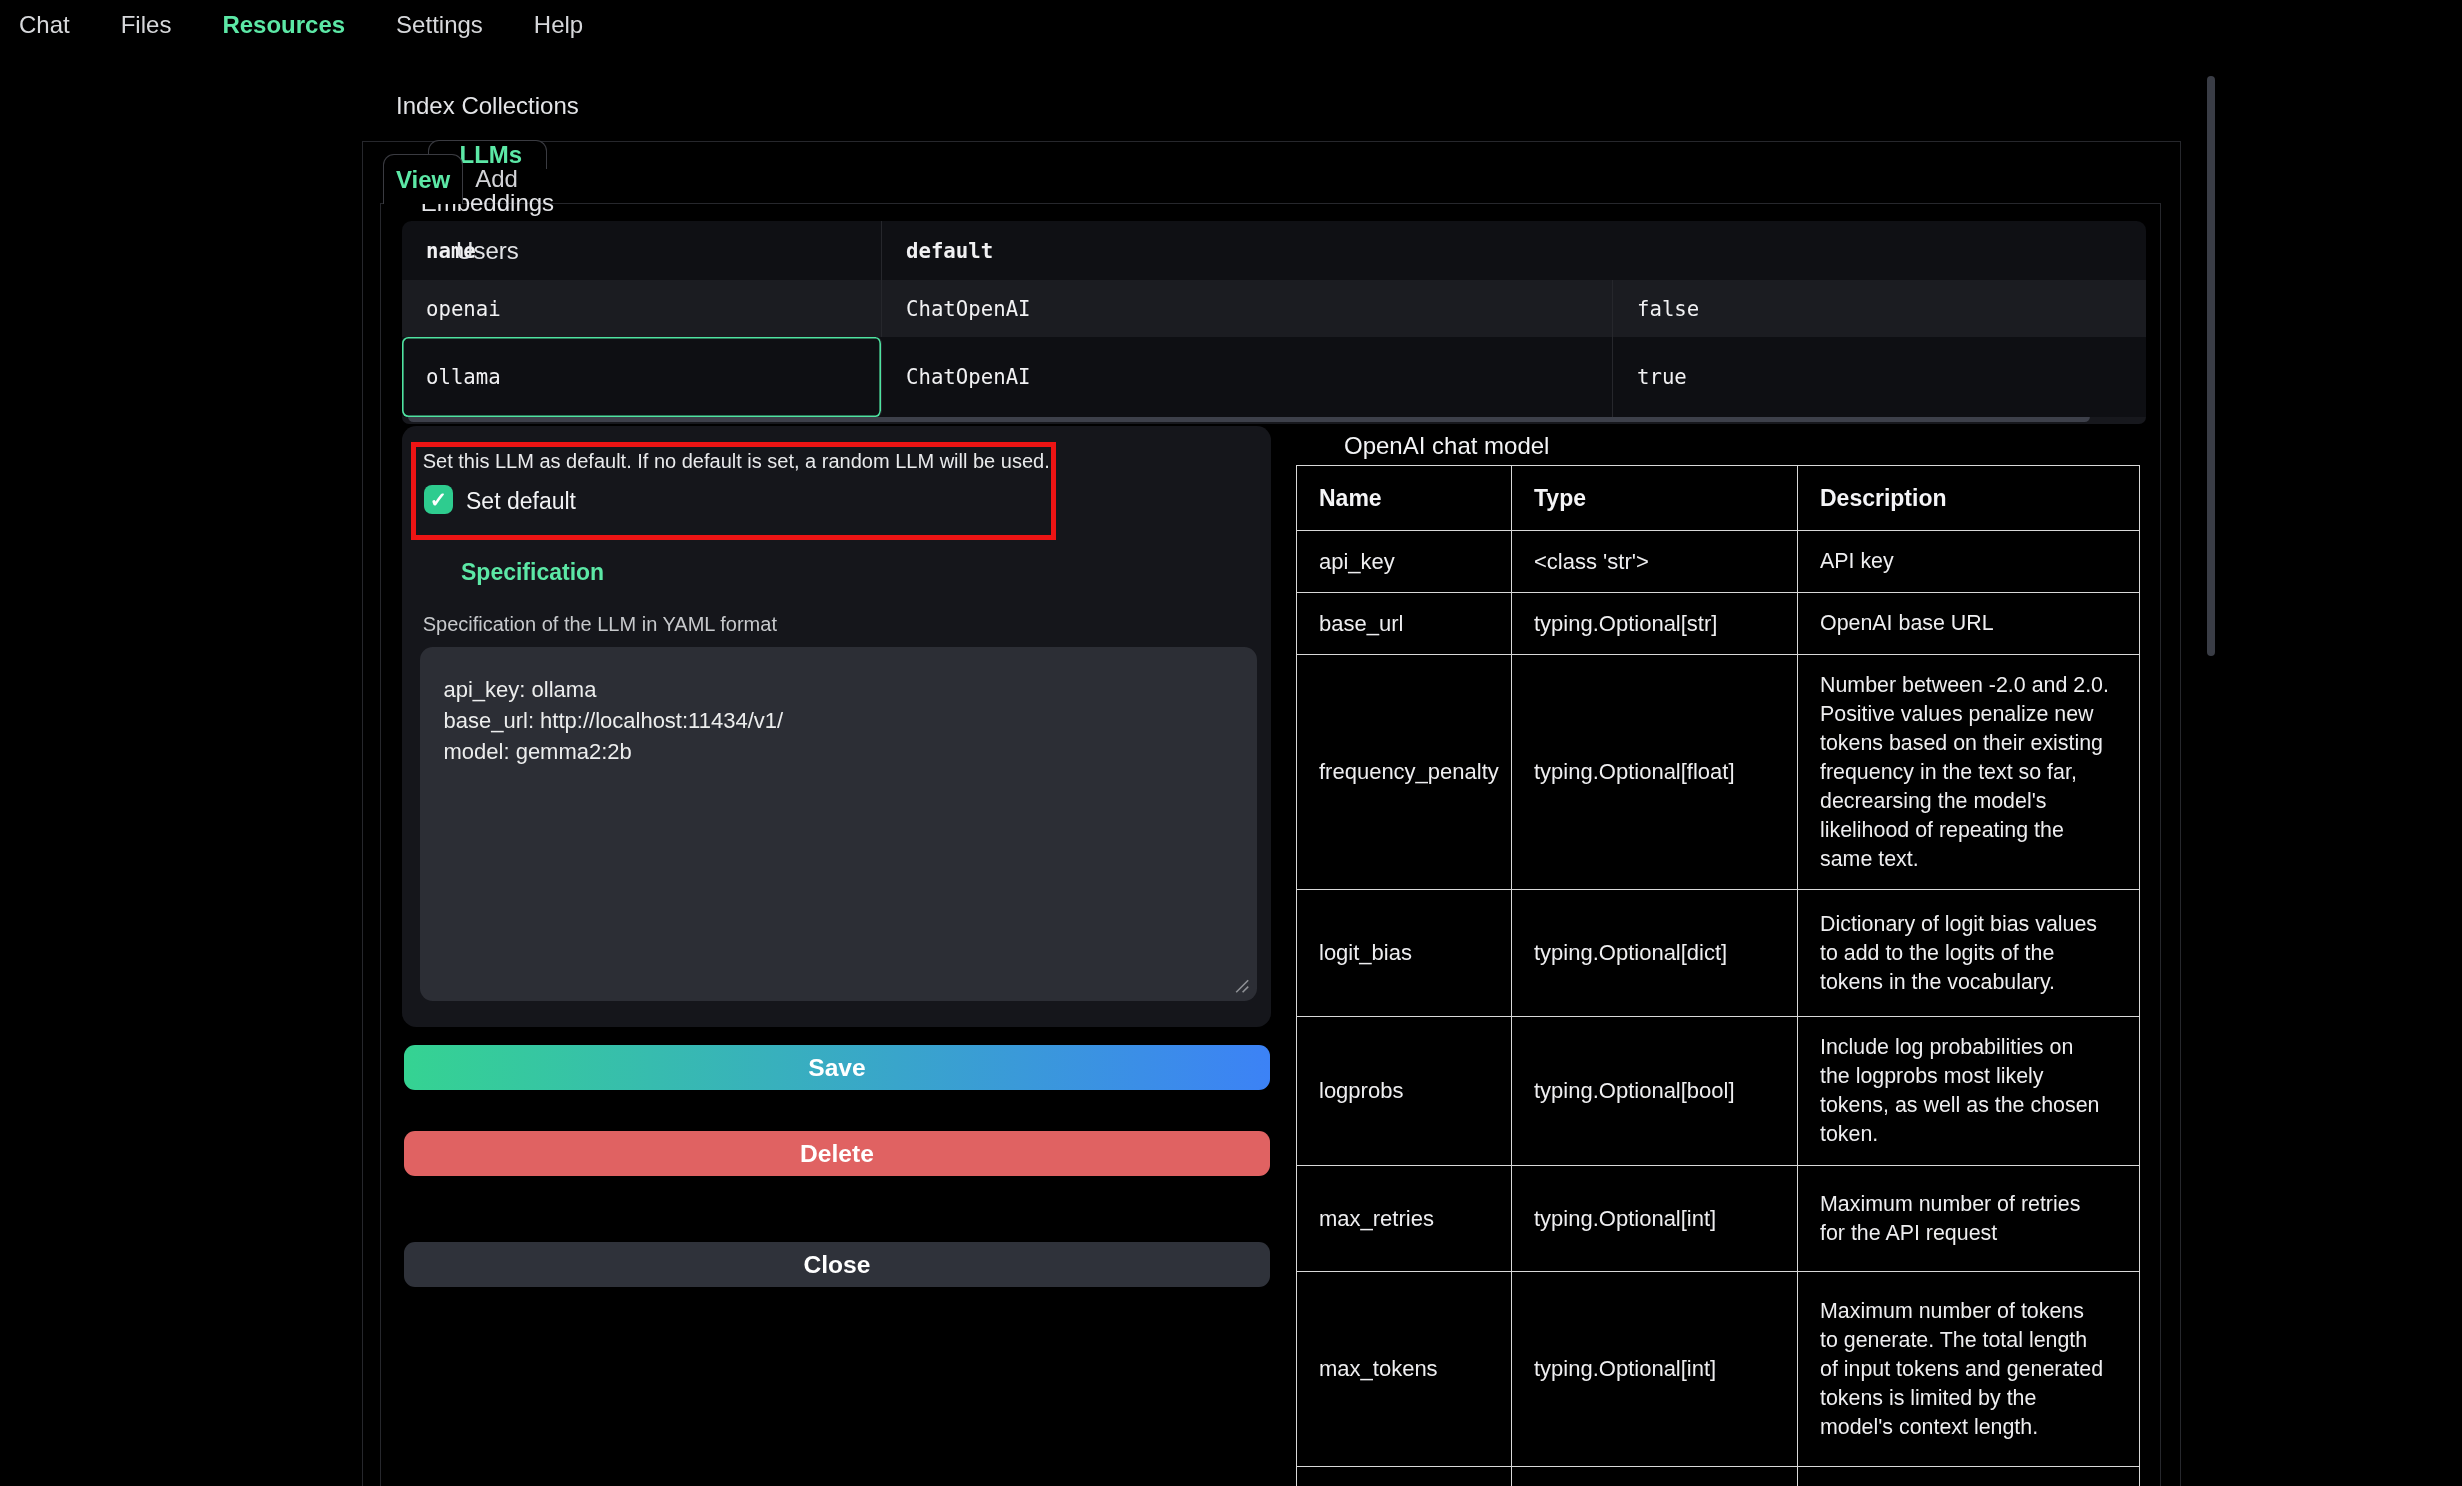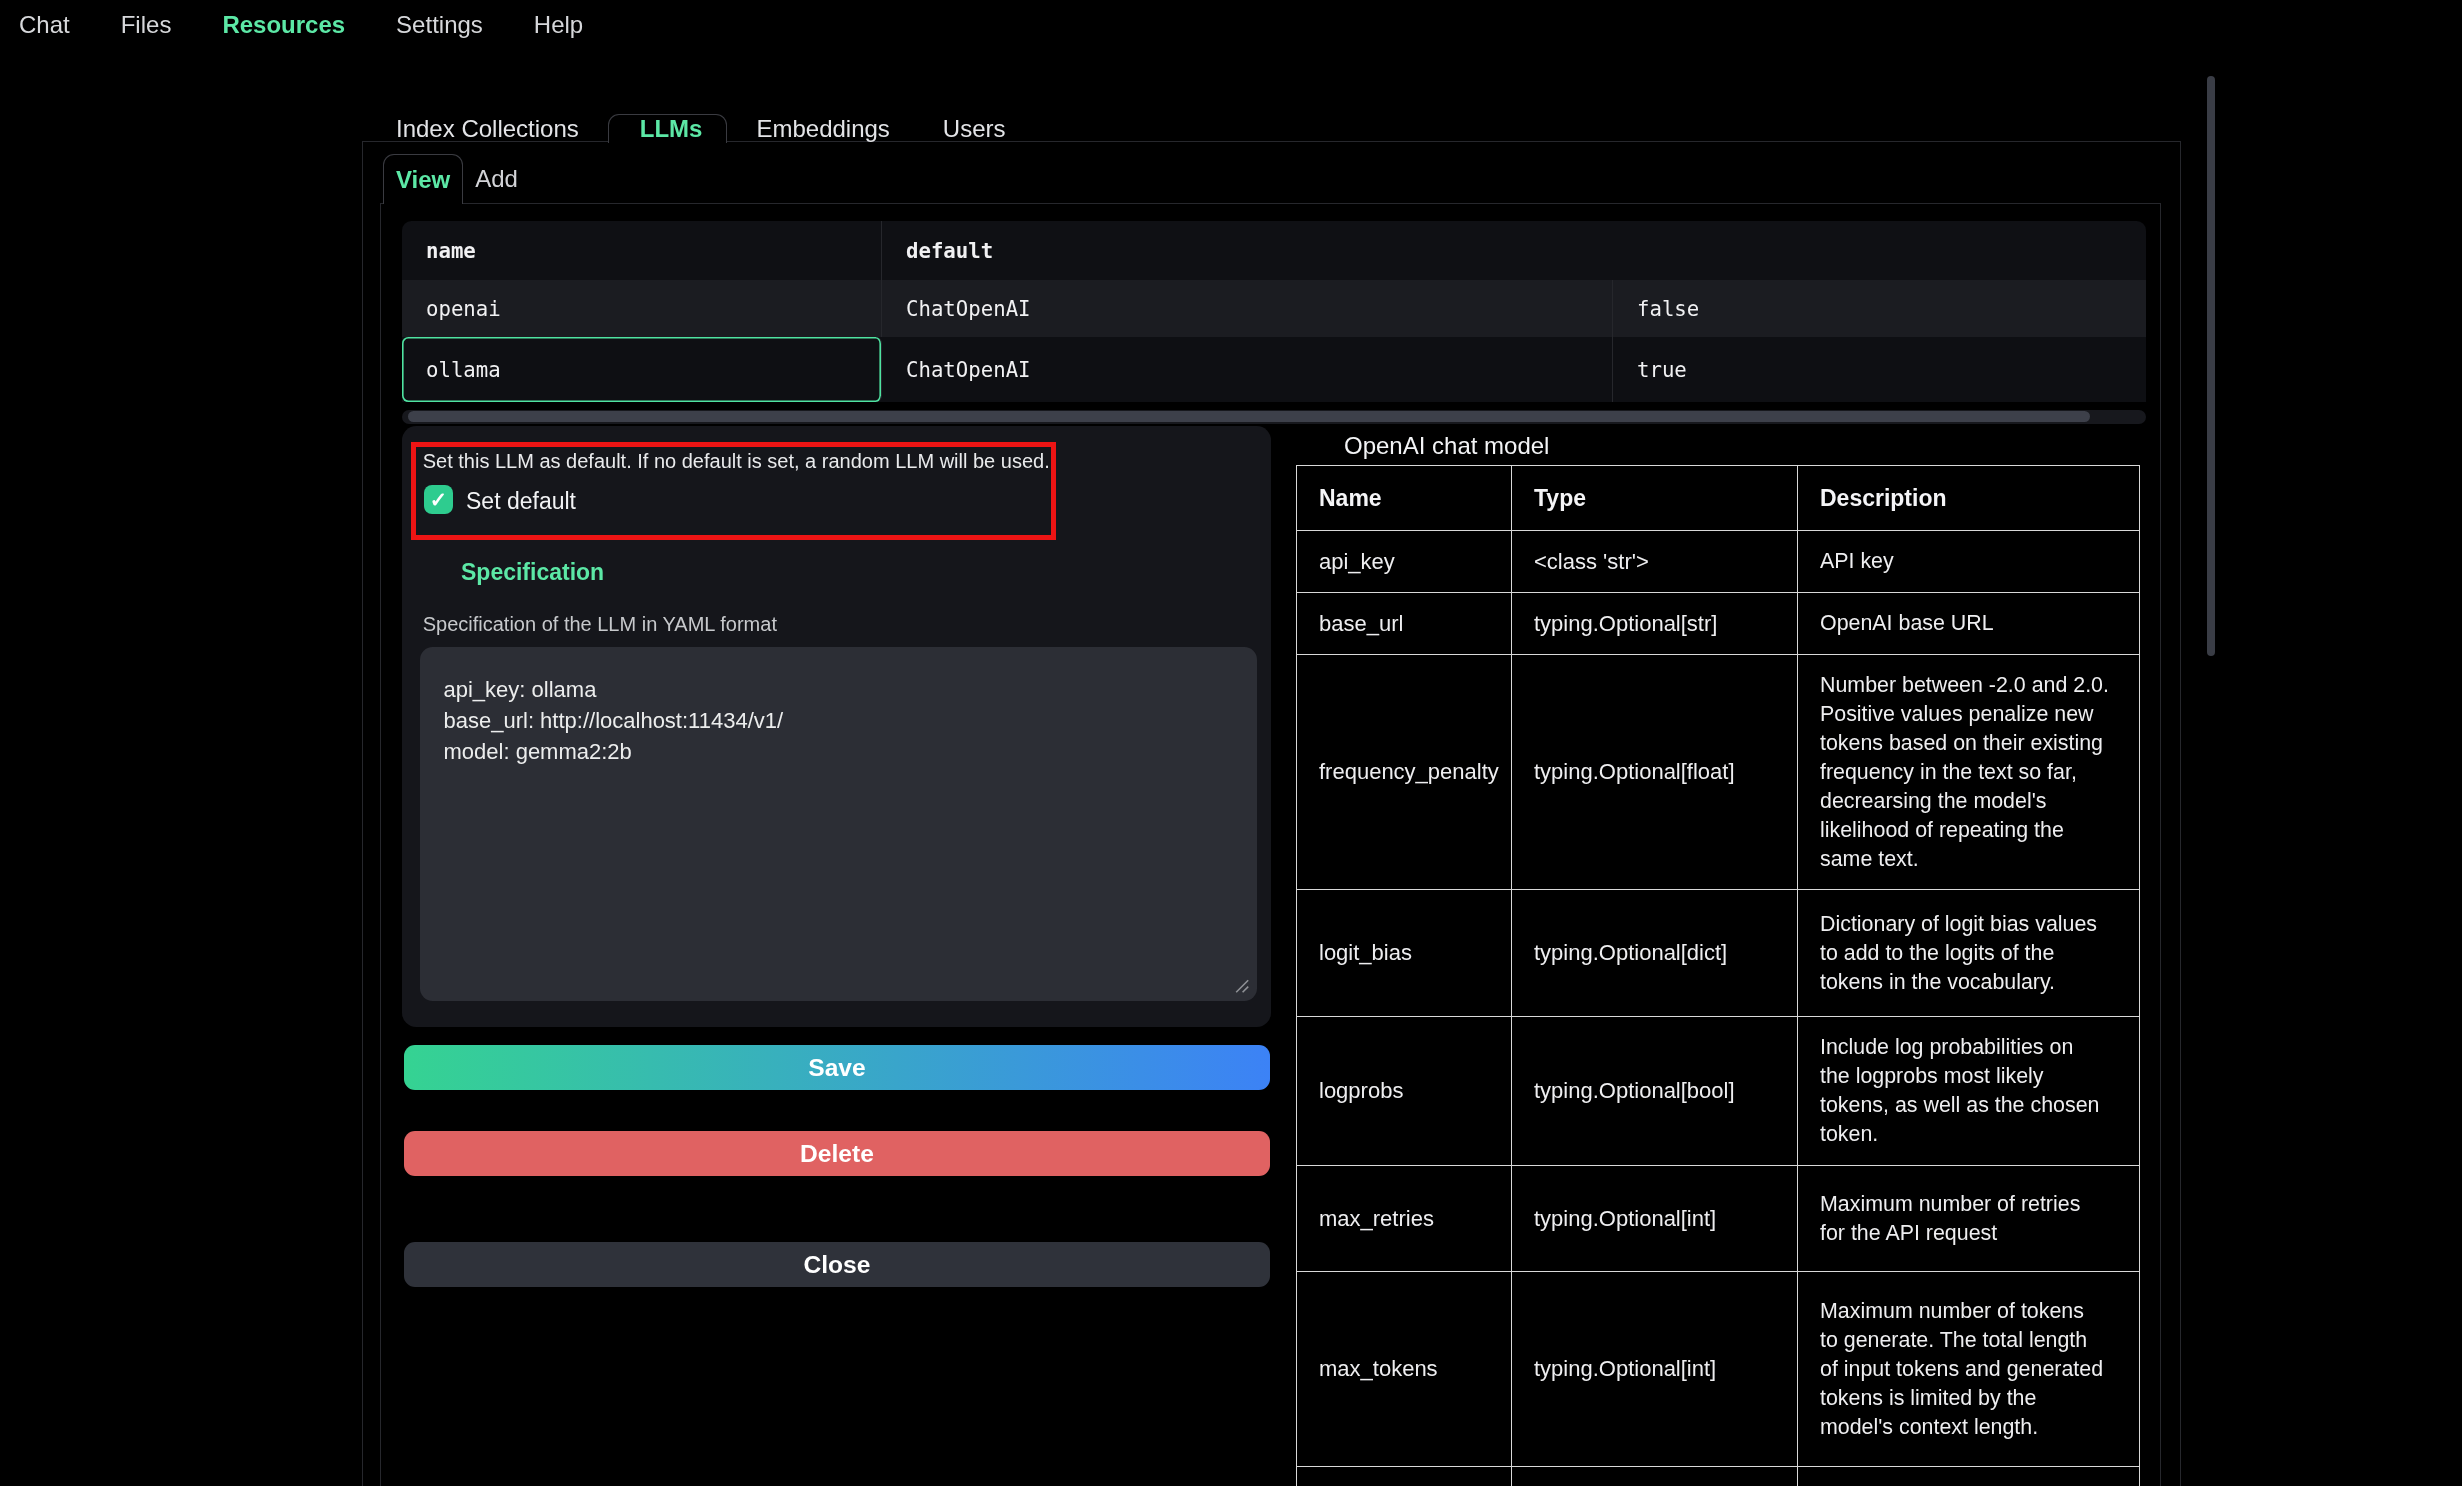--- a/index.html
+++ b/index.html
@@ -27,21 +27,21 @@
   .panel-outline {
     border: 0.8px solid #26272c; border-bottom: none;
     background: transparent; z-index: 0;
   }
   #panel-a { left: 362px; top: 141px; width: 1817px; height: 1346px; }
   #panel-b { left: 380px; top: 203px; width: 1779px; height: 1284px; }
 
   
   #tabs-row {
     left: 372px; top: 92px; height: 51px;
-    display: flex; align-items: flex-end; gap: 5px; z-index: 2;
+    display: flex; align-items: center; gap: 20px; z-index: 2; flex-direction: column;
   }
   .tab {
     display: flex; align-items: center; padding: 0 24px;
     font-size: 24px; color: #e3e4e7; font-weight: 500; white-space: nowrap;
   }
   .tab.active {
     color: #5ce8a6; font-weight: 700; background: #000;
     border: 0.8px solid #3a3b41; border-bottom: none;
     border-radius: 11px 11px 0 0;
     padding-left: 31px;
@@ -65,21 +65,21 @@
   
   #llm-table {
     left: 402px; top: 221px; width: 1744px;
     border-radius: 9.5px 9.5px 0 0; overflow: hidden; z-index: 1;
     font-family: "DejaVu Sans Mono", "Liberation Mono", monospace;
     font-size: 20.7px; color: #f1f1f3;
   }
   .llm-row { display: grid; grid-template-columns: 480px 731px 534px; }
   .llm-row.header { height: 59px; background: #0f1014; font-weight: 700; }
   .llm-row.r0 { height: 57px; background: #1b1c21; }
-  .llm-row.r1 { height: 65px; background: #0e0f13; }
+  .llm-row.r1 { height: 80px; background: #0e0f13; }
   .llm-cell {
     display: flex; align-items: center; padding-left: 24px;
     border-right: 0.8px solid #26272c; box-sizing: border-box; overflow: hidden;
   }
   .llm-cell:last-child { border-right: none; }
   .llm-cell.selected {
     box-shadow: inset 0 0 0 1.6px #4fe3a1;
     border-radius: 6.4px;
   }
 

